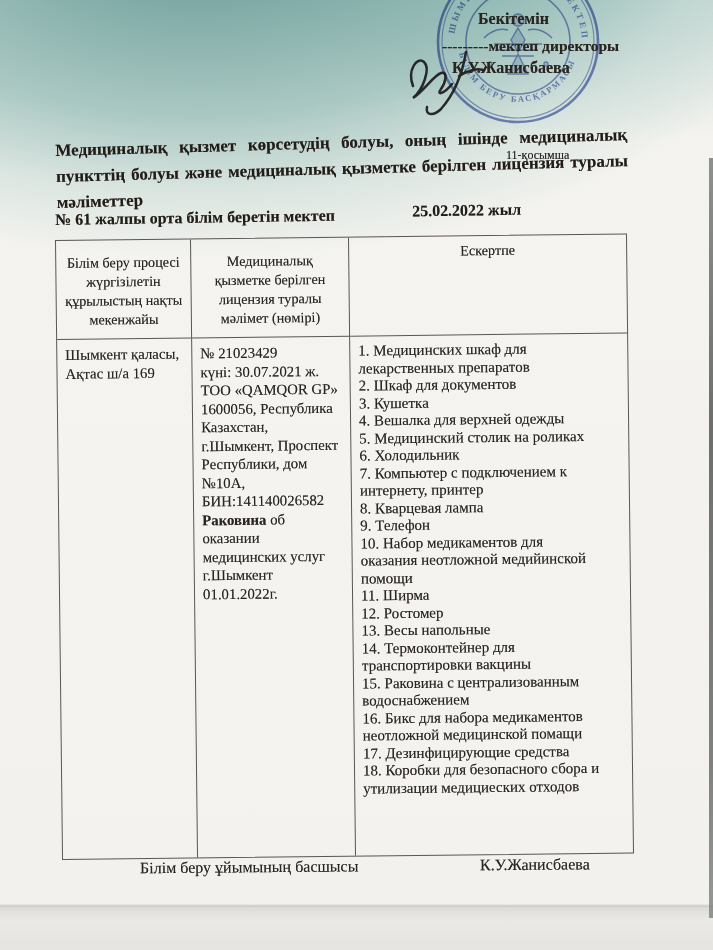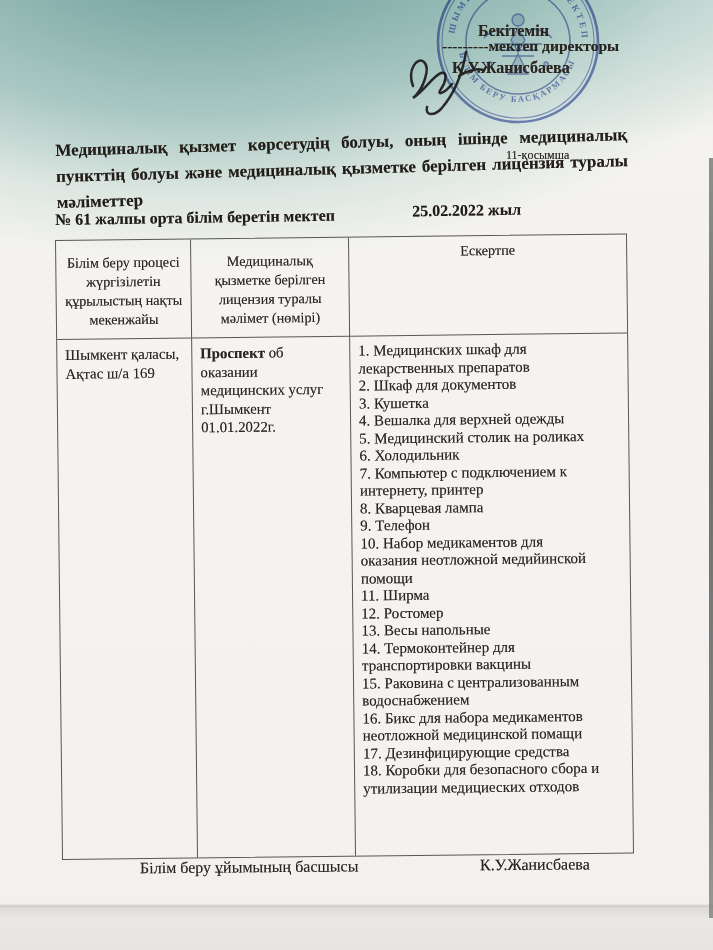--- a/index.html
+++ b/index.html
@@ -16,21 +16,21 @@
     background:linear-gradient(#f7f6f3,#c6c5c1);}
   .band{position:absolute;left:0;top:907px;width:713px;height:43px;
     background:linear-gradient(#dcdbd7,#eae9e5 30%,#e5e4e0);}
   .right-edge{position:absolute;right:0;top:158px;height:760px;width:4px;opacity:.75;
     background:linear-gradient(#6a706e,#3f4442 35%,#585d5b 80%,#777c7a);}
 
   .abs{position:absolute;}
   .ink{text-shadow:0 0 .5px rgba(45,38,32,.55);}
 
   
-  .appr-1{left:478px;top:22px;font-size:16px;font-weight:bold;}
+  .appr-1{left:478px;top:10px;font-size:16px;font-weight:bold;}
   .appr-2{left:418px;top:37px;font-size:15.5px;font-weight:bold;margin-left:24px;}
   .appr-3{left:452px;top:59px;font-size:16px;font-weight:bold;}
   .annex{left:506px;top:104px;font-size:12px;margin-top:44px;}
 
   
   .stamp{left:428px;top:-48px;width:180px;height:180px;opacity:.68;
     filter:blur(.5px);mix-blend-mode:multiply;pointer-events:none;}
   
   .sig{left:403px;top:46px;width:122px;height:74px;pointer-events:none;}
 
@@ -120,21 +120,27 @@
   </div>
 
   <div class="abs tbl">
     <div class="cell hc p14 ink">Білім беру процесі жүргізілетін құрылыстың нақты мекенжайы</div>
     <div class="cell hc p14 ink">Медициналық қызметке берілген лицензия туралы мәлімет (нөмірі)</div>
     <div class="cell hc p4 lastcol ink">Ескертпе</div>
 
     <div class="cell bc addr lastrow ink">Шымкент қаласы,
 Ақтас ш/а  169</div>
     <div class="cell bc lastrow ink">
-      <span class="boldword">Проспект</span><span class="lic-rest"> об оказании медицинских услуг г.Шымкент 01.01.2022г.</span>
+      <span class="lic">№ 21023429
+күні: 30.07.2021 ж.
+ТОО «QAMQOR GP»
+1600056, Республика Казахстан,
+г.Шымкент, Проспект Республики, дом №10А,
+БИН:141140026582
+</span><span class="boldword">Раковина</span><span class="lic-rest"> об оказании медицинских услуг г.Шымкент 01.01.2022г.</span>
     </div>
     <div class="cell bc notes lastcol lastrow ink">
         <div class="note-item">1. Медицинских шкаф для лекарственных препаратов</div>
         <div class="note-item">2. Шкаф для документов</div>
         <div class="note-item">3. Кушетка</div>
         <div class="note-item">4. Вешалка для верхней одежды</div>
         <div class="note-item">5. Медицинский столик на роликах</div>
         <div class="note-item">6. Холодильник</div>
         <div class="note-item">7. Компьютер с подключением к интернету, принтер</div>
         <div class="note-item">8. Кварцевая лампа</div>

